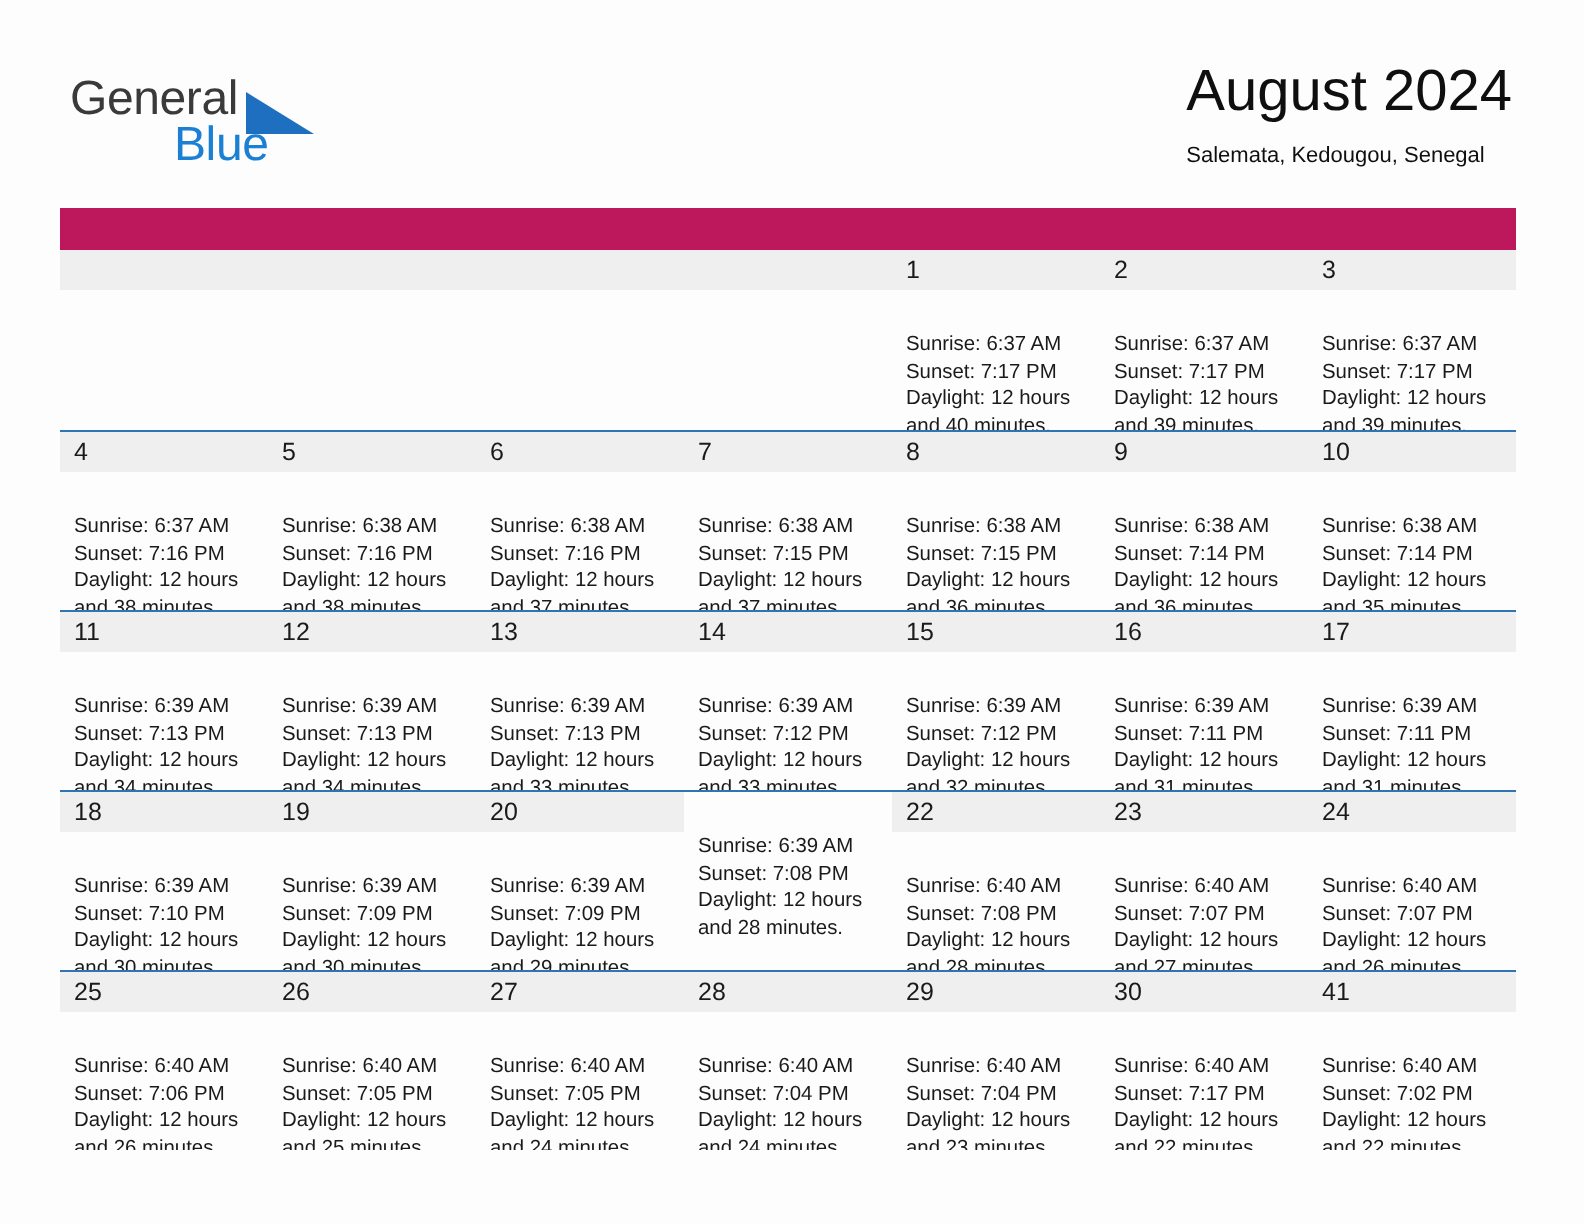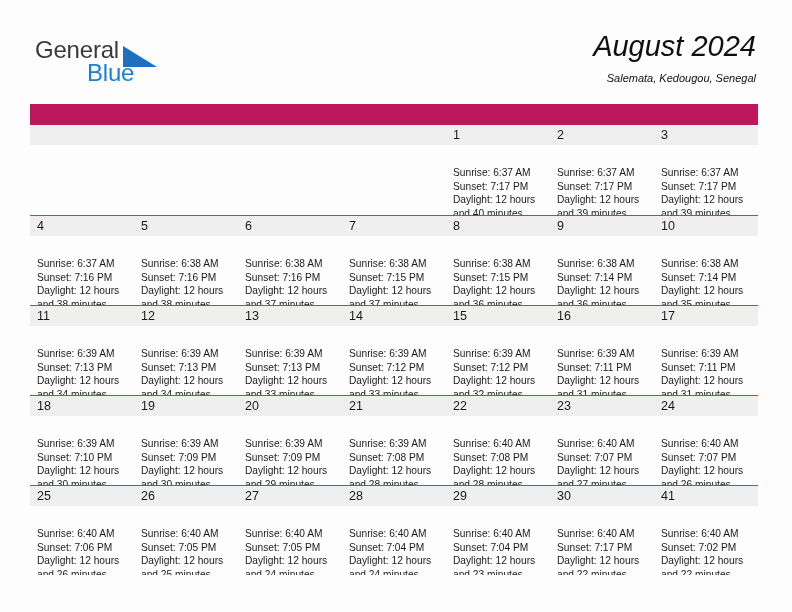--- a/index.html
+++ b/index.html
@@ -61,22 +61,21 @@
     width: 0;
     height: 0;
     border-left: 34px solid #1f6fc0;
     border-top: 21px solid transparent;
   }
 
   .title-block {
     position: absolute;
     right: 36px;
     top: 29px;
-    text-align: right;
-    font-style: italic;
+    text-align: left;
   }
   .cal-title {
     font-size: 29px;
     color: #0f0f0f;
     line-height: 34px;
     white-space: nowrap;
   }
   .cal-subtitle {
     margin-top: 6px;
     font-size: 11px;
@@ -357,21 +356,20 @@
           </div>
           <div class="day">
             <div class="daynum-band"><span class="daynum">20</span></div>
             <div class="day-info">
               <div>Sunrise: 6:39 AM</div>
               <div>Sunset: 7:09 PM</div>
               <div class="wrap">Daylight: 12 hours and 29 minutes.</div>
             </div>
           </div>
           <div class="day">
-            <div class="daynum-band"><span class="daynum">21</span></div>
             <div class="day-info">
               <div>Sunrise: 6:39 AM</div>
               <div>Sunset: 7:08 PM</div>
               <div class="wrap">Daylight: 12 hours and 28 minutes.</div>
             </div>
           </div>
           <div class="day">
             <div class="daynum-band"><span class="daynum">22</span></div>
             <div class="day-info">
               <div>Sunrise: 6:40 AM</div>

